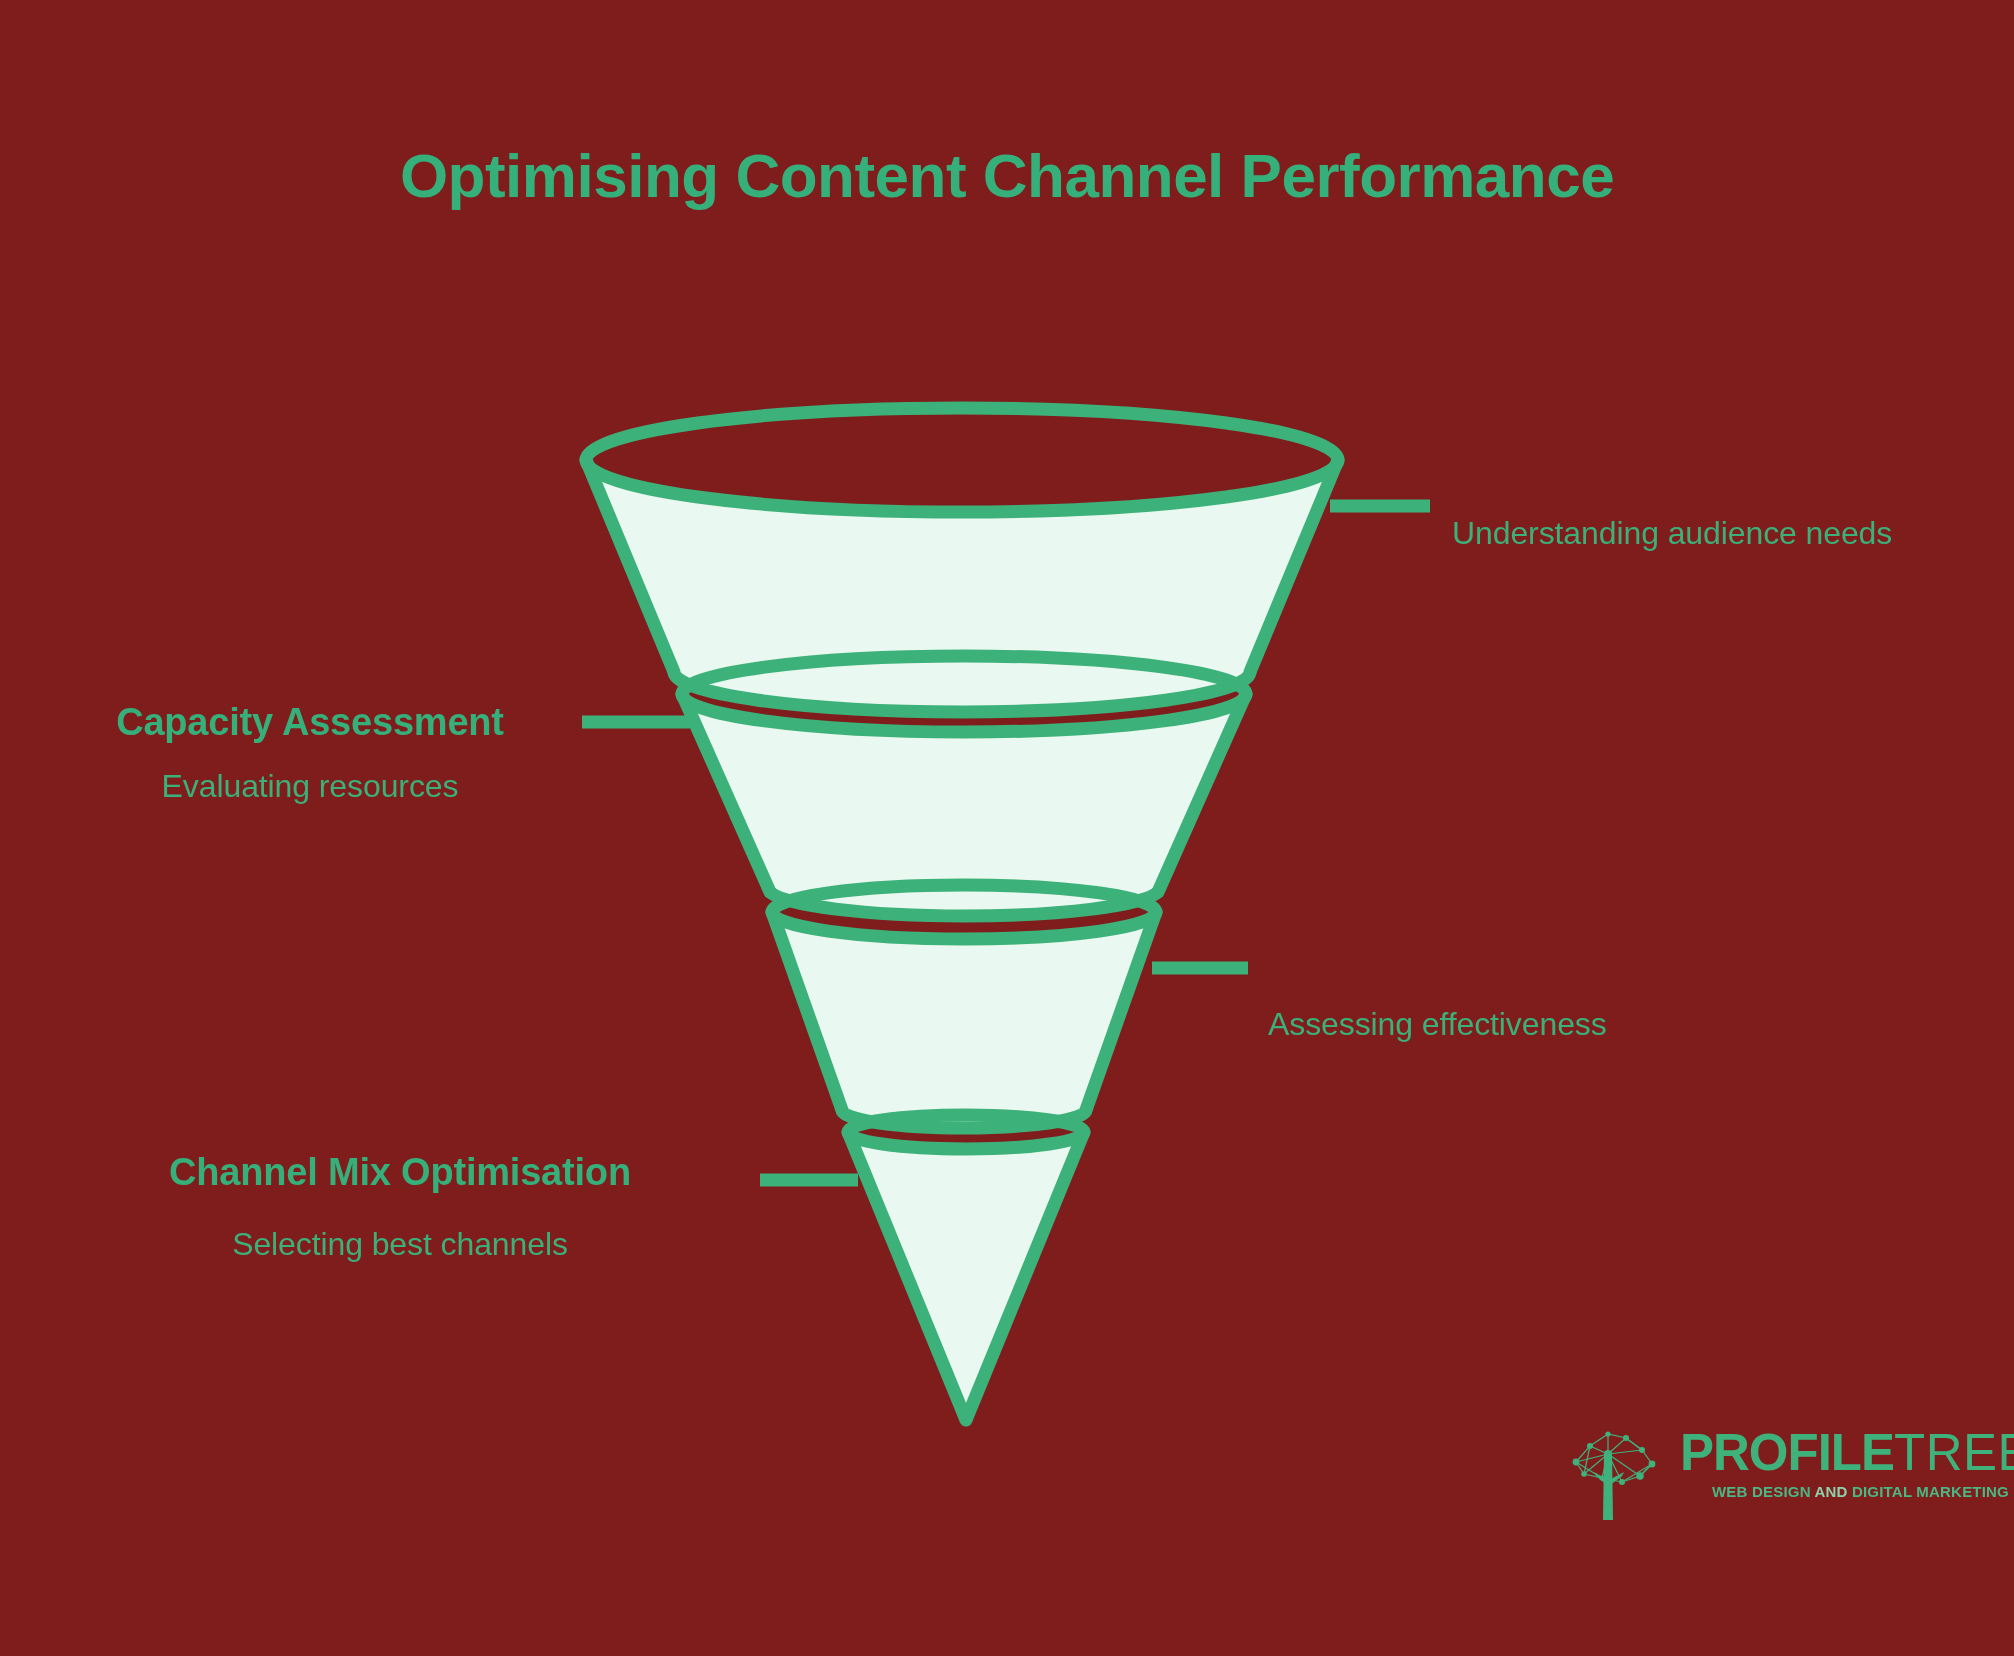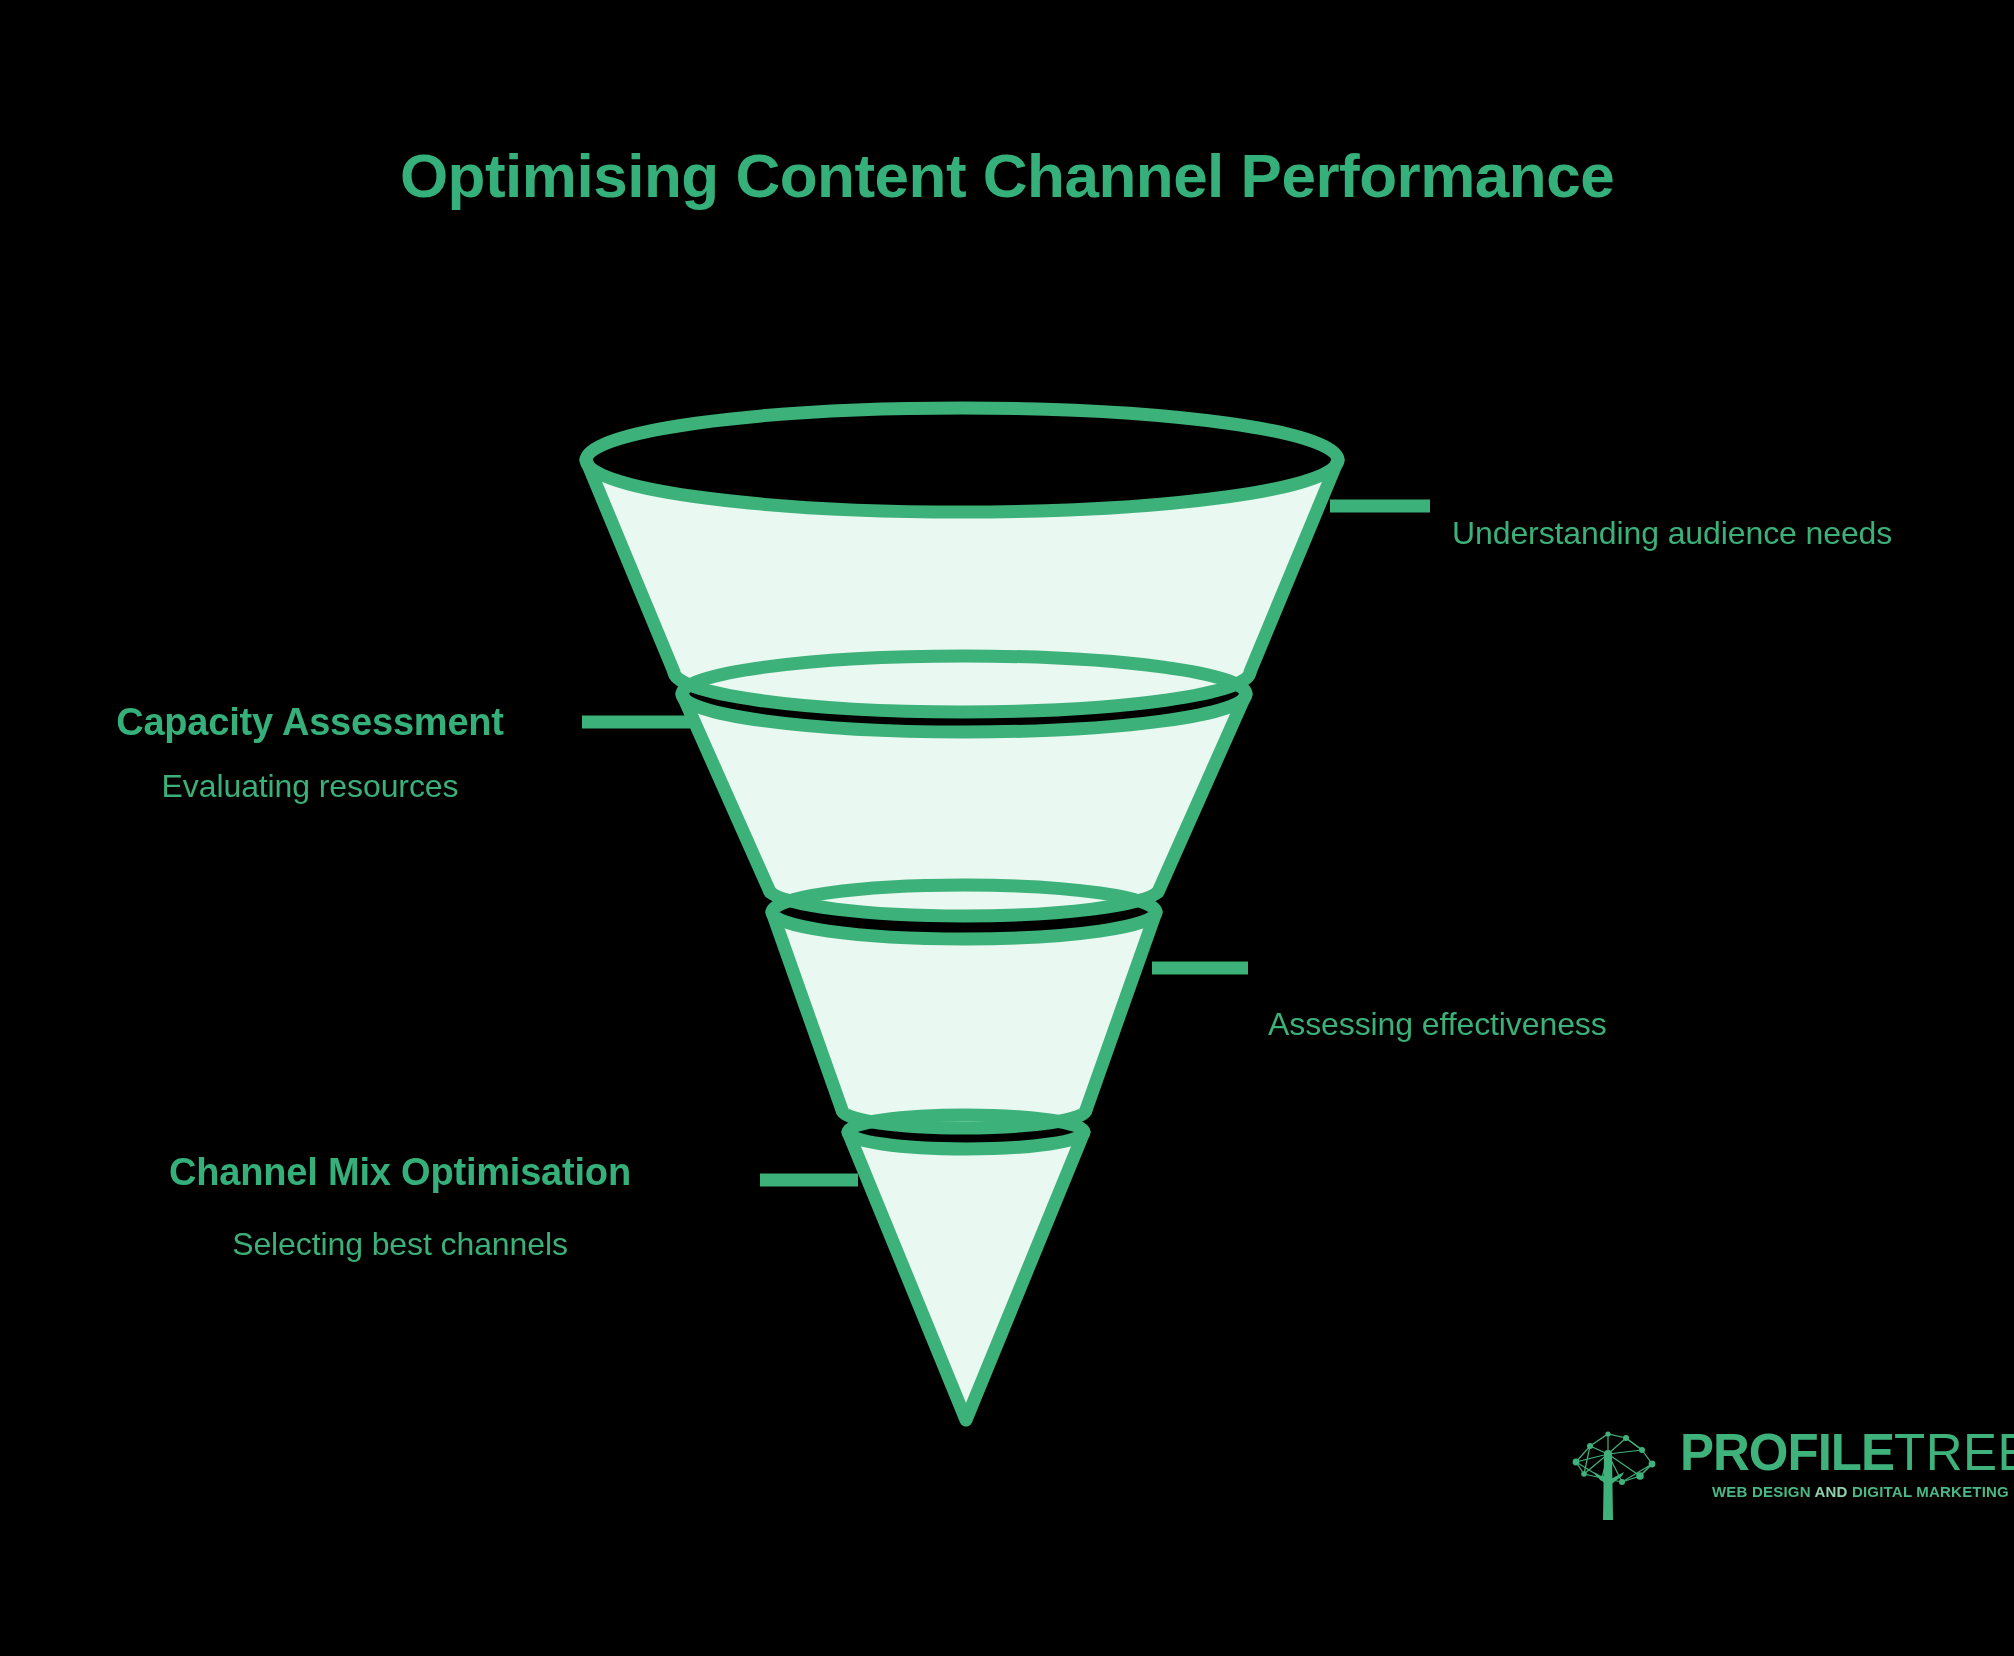--- a/index.html
+++ b/index.html
@@ -8,21 +8,21 @@
     padding: 0;
     background: #ffffff;
   }
   body {
     font-family: "Liberation Sans", sans-serif;
   }
   #canvas {
     position: relative;
     width: 2014px;
     height: 1656px;
-    background: #000000;
+    background: #7f1d1d;
     overflow: hidden;
   }
 
   
   .page-title {
     position: absolute;
     left: 0;
     top: 142px;
     width: 2014px;
     text-align: center;

